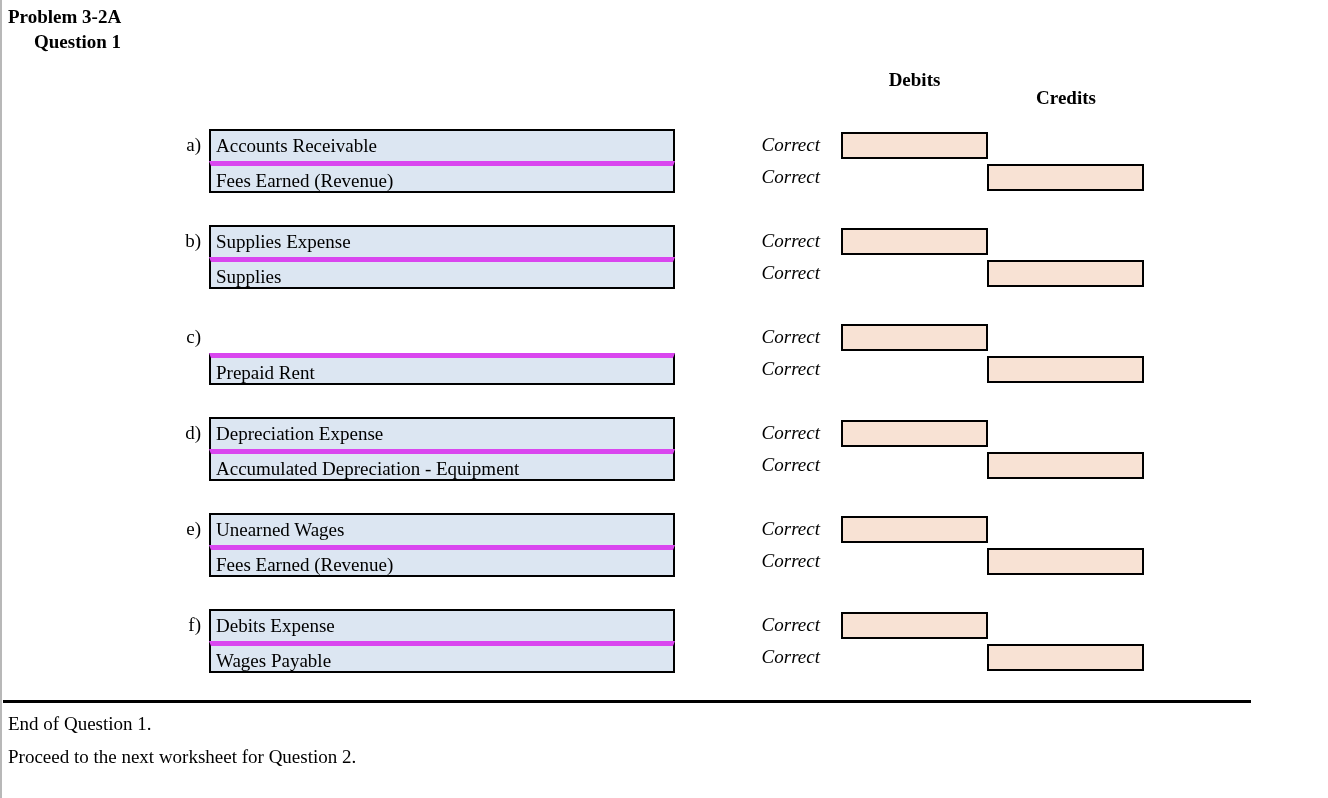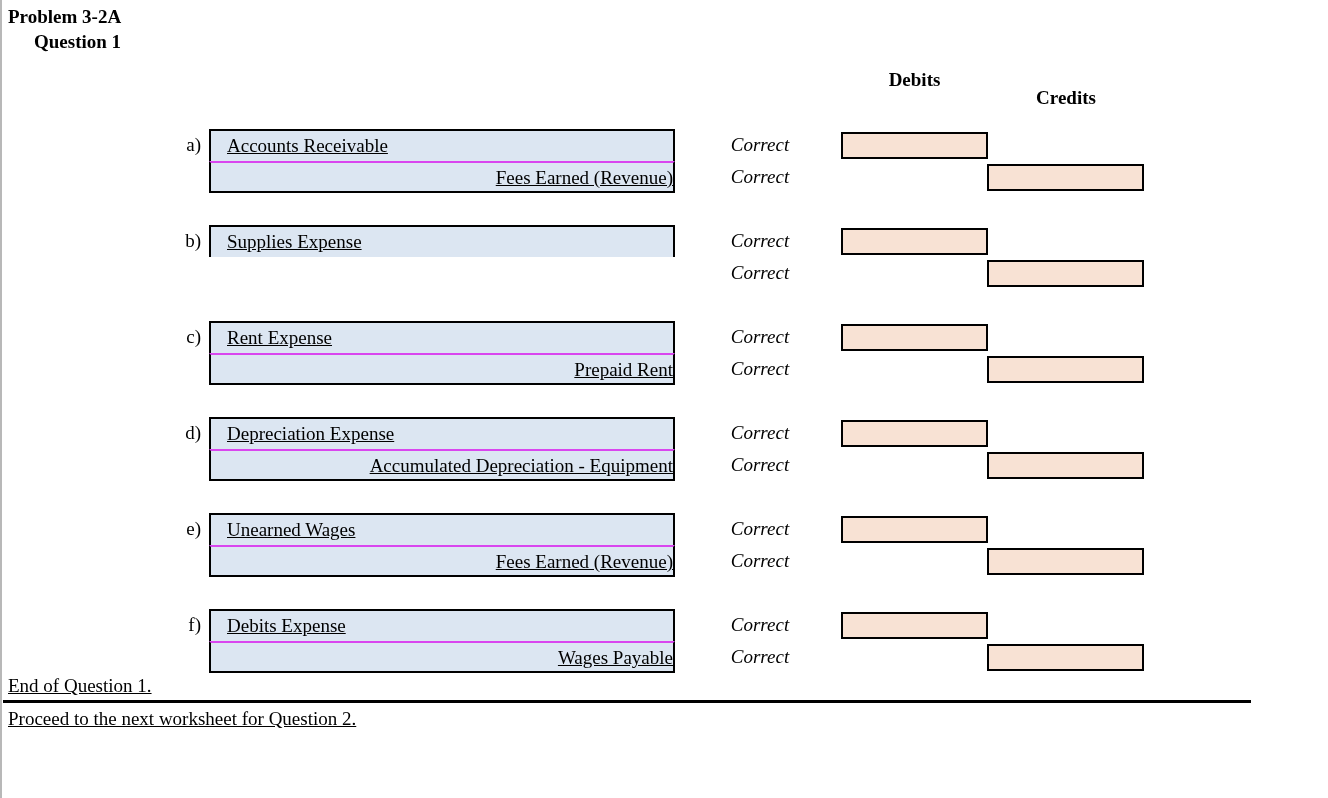--- a/index.html
+++ b/index.html
@@ -86,41 +86,40 @@
     left: 209px;
     top: 0;
     width: 466px;
     height: 32px;
     box-sizing: border-box;
     background: #dce6f2;
     border: 1px solid #000000;
     border-bottom: none;
     font-size: 19px;
     line-height: 29px;
-    padding-left: 16px;
+    padding-left: 5px;
     white-space: nowrap;
     overflow: hidden;
-    text-decoration: underline;
   }
   .entry-row:first-child .account-cell { border-top: 2px solid #000000; }
   .entry-row:last-child  .account-cell { border-bottom: 2px solid #000000; }
-  .entry-row:last-child  .account-cell { border-top: 2px solid #d946ef; text-align: right; }
+  .entry-row:last-child  .account-cell { border-top: 5px solid #d946ef; }
   .account-cell.left-thick  { border-left: 2px solid #000000; }
   .account-cell.right-thick { border-right: 2px solid #000000; }
 
   .status-cell {
     position: absolute;
     left: 700px;
     top: 0;
     width: 120px;
     height: 32px;
     line-height: 31px;
     font-style: italic;
     font-size: 19px;
-    text-align: center;
+    text-align: right;
     white-space: nowrap;
   }
 
   .amount-box {
     position: absolute;
     top: 3px;
     height: 27px;
     box-sizing: border-box;
     background: #f8e2d4;
     border: 2px solid #000000;
@@ -133,22 +132,21 @@
     left: 3px;
     top: 700px;
     width: 1248px;
     height: 3px;
     background: #000000;
   }
 
   .footer-block {
     position: absolute;
     left: 8px;
-    top: 669px;
-    text-decoration: underline;
+    top: 707px;
   }
   .footer-line {
     font-size: 19px;
     line-height: 33px;
     white-space: nowrap;
   }
 </style>
 </head>
 <body>
 
@@ -177,28 +175,28 @@
       </div>
     </div>
     <div class="entry-group">
       <div class="entry-row">
         <div class="row-letter">b)</div>
         <div class="account-cell left-thick right-thick">Supplies Expense</div>
         <div class="status-cell">Correct</div>
         <div class="amount-box debit"></div>
       </div>
       <div class="entry-row">
+        <div class="account-cell left-thick right-thick">Supplies</div>
         <div class="status-cell">Correct</div>
         <div class="amount-box credit"></div>
       </div>
     </div>
     <div class="entry-group">
       <div class="entry-row">
         <div class="row-letter">c)</div>
-        <div class="account-cell left-thick right-thick">Rent Expense</div>
         <div class="status-cell">Correct</div>
         <div class="amount-box debit"></div>
       </div>
       <div class="entry-row">
         <div class="account-cell left-thick right-thick">Prepaid Rent</div>
         <div class="status-cell">Correct</div>
         <div class="amount-box credit"></div>
       </div>
     </div>
     <div class="entry-group">

